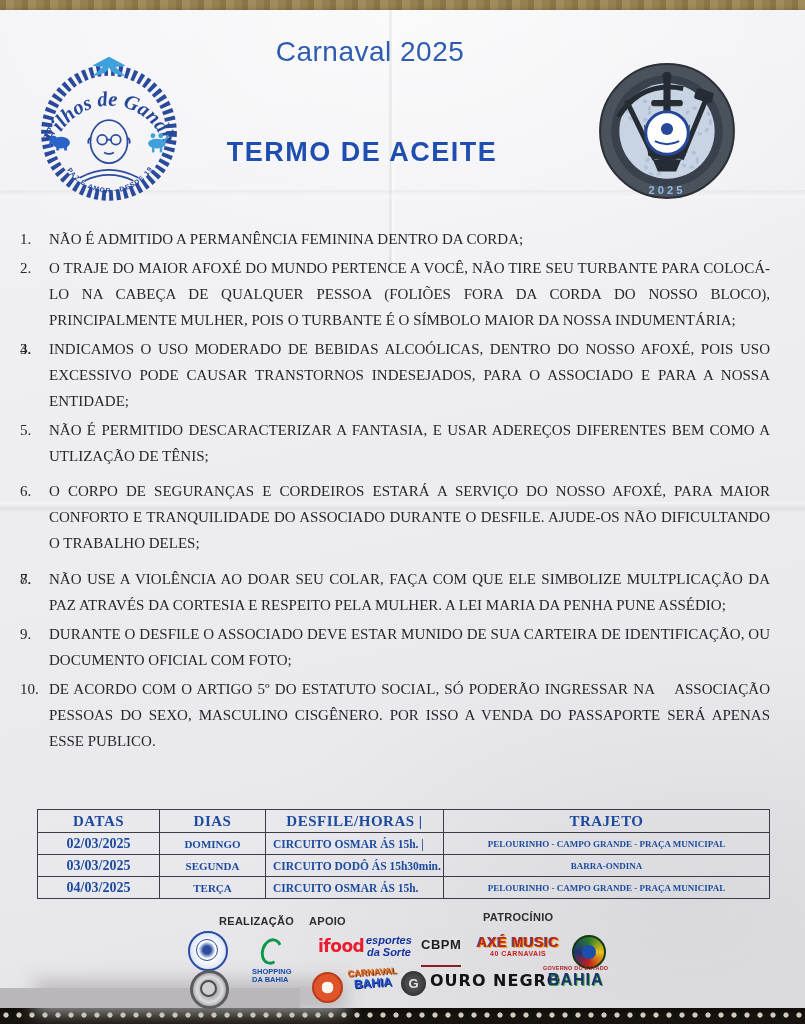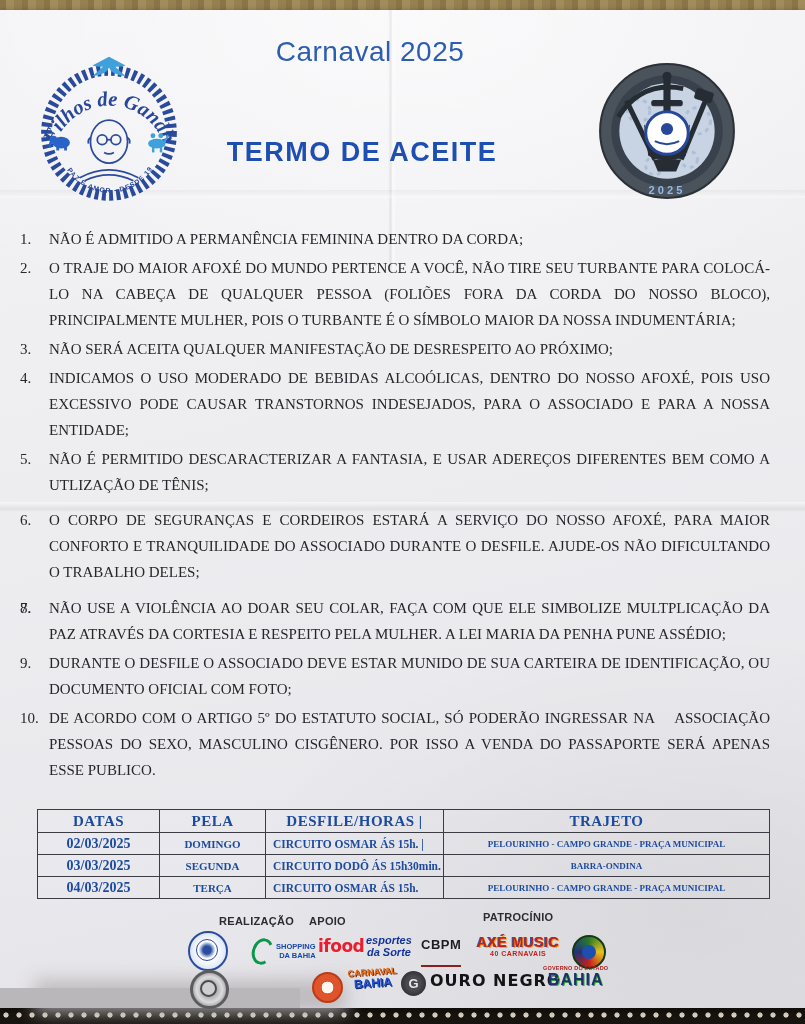--- a/index.html
+++ b/index.html
@@ -67,21 +67,21 @@
   .seal-blue{position:absolute;left:188px;top:921px;width:36px;height:36px;border-radius:50%;
          border:2px solid #2a4da0;background:radial-gradient(circle,#ffffff 35%,#dfe7f6 70%);}
   .seal-blue::before{content:"";position:absolute;left:6px;top:6px;width:20px;height:20px;border-radius:50%;
          border:1px solid #2a4da0;background:radial-gradient(circle,#2a4da0 28%,#ffffff 60%);}
   .seal-gray{position:absolute;left:190px;top:960px;width:33px;height:33px;border-radius:50%;
          border:3px solid #5c5c60;background:radial-gradient(circle,#9a9a9e 20%,#dcdcde 55%,#77777b 90%);}
   .seal-gray::before{content:"";position:absolute;left:7px;top:7px;width:13px;height:13px;border-radius:50%;
          border:2px solid #4c4c50;background:#cfcfd2;}
 
   .lg{position:absolute;display:flex;flex-direction:column;align-items:center;line-height:1.05;}
-  .lg-shopping{left:252px;top:928px;flex-direction:row;gap:3px;text-align:right;}
+  .lg-shopping{left:252px;top:928px;flex-direction:column;gap:3px;}
   .swoosh{width:15px;height:21px;border:3px solid #0a9748;border-right-color:transparent;
          border-radius:50%;transform:rotate(18deg);}
   .shoptxt{display:flex;flex-direction:column;color:#1749a8;font-size:7.5px;font-weight:bold;line-height:1.1;}
   .lg-ifood{left:318px;top:928px;color:#ea1d2c;font-size:17px;font-weight:bold;
          font-family:"DejaVu Sans",sans-serif;letter-spacing:-.5px;}
   .lg-esportes{left:366px;top:925px;color:#12339c;font-size:11px;font-weight:bold;font-style:italic;}
   .lg-cbpm{left:421px;top:928px;color:#1d1d22;font-size:13px;font-weight:bold;letter-spacing:.5px;
          border-bottom:2px solid #8a1f1f;padding-bottom:13px;}
   .lg-axe{left:477px;top:925px;}
   .axe1{font-size:14px;font-weight:bold;color:#c3201c;
@@ -190,41 +190,41 @@
       <circle cx="70" cy="70" r="6" fill="#27479a"></circle>
       <path d="M58,82 q12,6 24,0" stroke="#27479a" stroke-width="2" fill="none"></path>
       <path d="M56,100 h28 l-5,12 h-18 z" fill="#262c33"></path>
       <text x="70" y="134" text-anchor="middle" font-family="Liberation Sans, sans-serif" font-weight="bold" font-size="11" fill="#8fb8ea" letter-spacing="3">2025</text>
     </svg>
   </div>
 
   <ol class="terms">
     <li><span class="num">1.</span><span class="txt">NÃO É ADMITIDO A PERMANÊNCIA FEMININA DENTRO DA CORDA;</span></li>
     <li><span class="num">2.</span><span class="txt">O TRAJE DO MAIOR AFOXÉ DO MUNDO PERTENCE A VOCÊ, NÃO TIRE SEU TURBANTE PARA COLOCÁ-LO NA CABEÇA DE QUALQUER PESSOA (FOLIÕES FORA DA CORDA DO NOSSO BLOCO), PRINCIPALMENTE MULHER, POIS O TURBANTE É O SÍMBOLO MAIOR DA NOSSA INDUMENTÁRIA;</span></li>
-    <li><span class="num">3.</span><span class="txt">NÃO SERÁ ACEITA QUALQUER MANIFESTAÇÃO DE DESRESPEITO AO PRÓXIMO;</span></li>
+    <li><span class="num">3.</span></li>
     <li><span class="num">4.</span><span class="txt">INDICAMOS O USO MODERADO DE BEBIDAS ALCOÓLICAS, DENTRO DO NOSSO AFOXÉ, POIS USO EXCESSIVO PODE CAUSAR TRANSTORNOS INDESEJADOS, PARA O ASSOCIADO E PARA A NOSSA ENTIDADE;</span></li>
     <li><span class="num">5.</span><span class="txt">NÃO É PERMITIDO DESCARACTERIZAR A FANTASIA, E USAR ADEREÇOS DIFERENTES BEM COMO A UTLIZAÇÃO DE TÊNIS;</span></li>
     <li><span class="num">6.</span><span class="txt">O CORPO DE SEGURANÇAS E CORDEIROS ESTARÁ A SERVIÇO DO NOSSO AFOXÉ, PARA MAIOR CONFORTO E TRANQUILIDADE DO ASSOCIADO DURANTE O DESFILE. AJUDE-OS NÃO DIFICULTANDO O TRABALHO DELES;</span></li>
     <li><span class="num">7.</span></li>
     <li><span class="num">8.</span><span class="txt">NÃO USE A VIOLÊNCIA AO DOAR SEU COLAR, FAÇA COM QUE ELE SIMBOLIZE MULTPLICAÇÃO DA PAZ ATRAVÉS DA CORTESIA E RESPEITO PELA MULHER. A LEI MARIA DA PENHA PUNE ASSÉDIO;</span></li>
     <li><span class="num">9.</span><span class="txt">DURANTE O DESFILE O ASSOCIADO DEVE ESTAR MUNIDO DE SUA CARTEIRA DE IDENTIFICAÇÃO, OU DOCUMENTO OFICIAL COM FOTO;</span></li>
     <li><span class="num">10.</span><span class="txt">DE ACORDO COM O ARTIGO 5º DO ESTATUTO SOCIAL, SÓ PODERÃO INGRESSAR NA    ASSOCIAÇÃO PESSOAS DO SEXO, MASCULINO CISGÊNERO. POR ISSO A VENDA DO PASSAPORTE SERÁ APENAS ESSE PUBLICO.</span></li>
   </ol>
 
   <table class="sched">
     <colgroup>
         <col style="width:122px">
         <col style="width:106px">
         <col style="width:178px">
         <col>
       </colgroup>
     <thead>
       <tr>
         <th>DATAS</th>
-        <th>PELA</th>
+        <th>DIAS</th>
         <th>DESFILE/HORAS |</th>
         <th>TRAJETO</th>
       </tr>
     </thead>
     <tbody>
       <tr>
         <td class="c0">02/03/2025</td>
         <td class="c1">DOMINGO</td>
         <td class="c2">CIRCUITO OSMAR ÁS 15h. |</td>
         <td class="c3">PELOURINHO - CAMPO GRANDE - PRAÇA MUNICIPAL</td>

